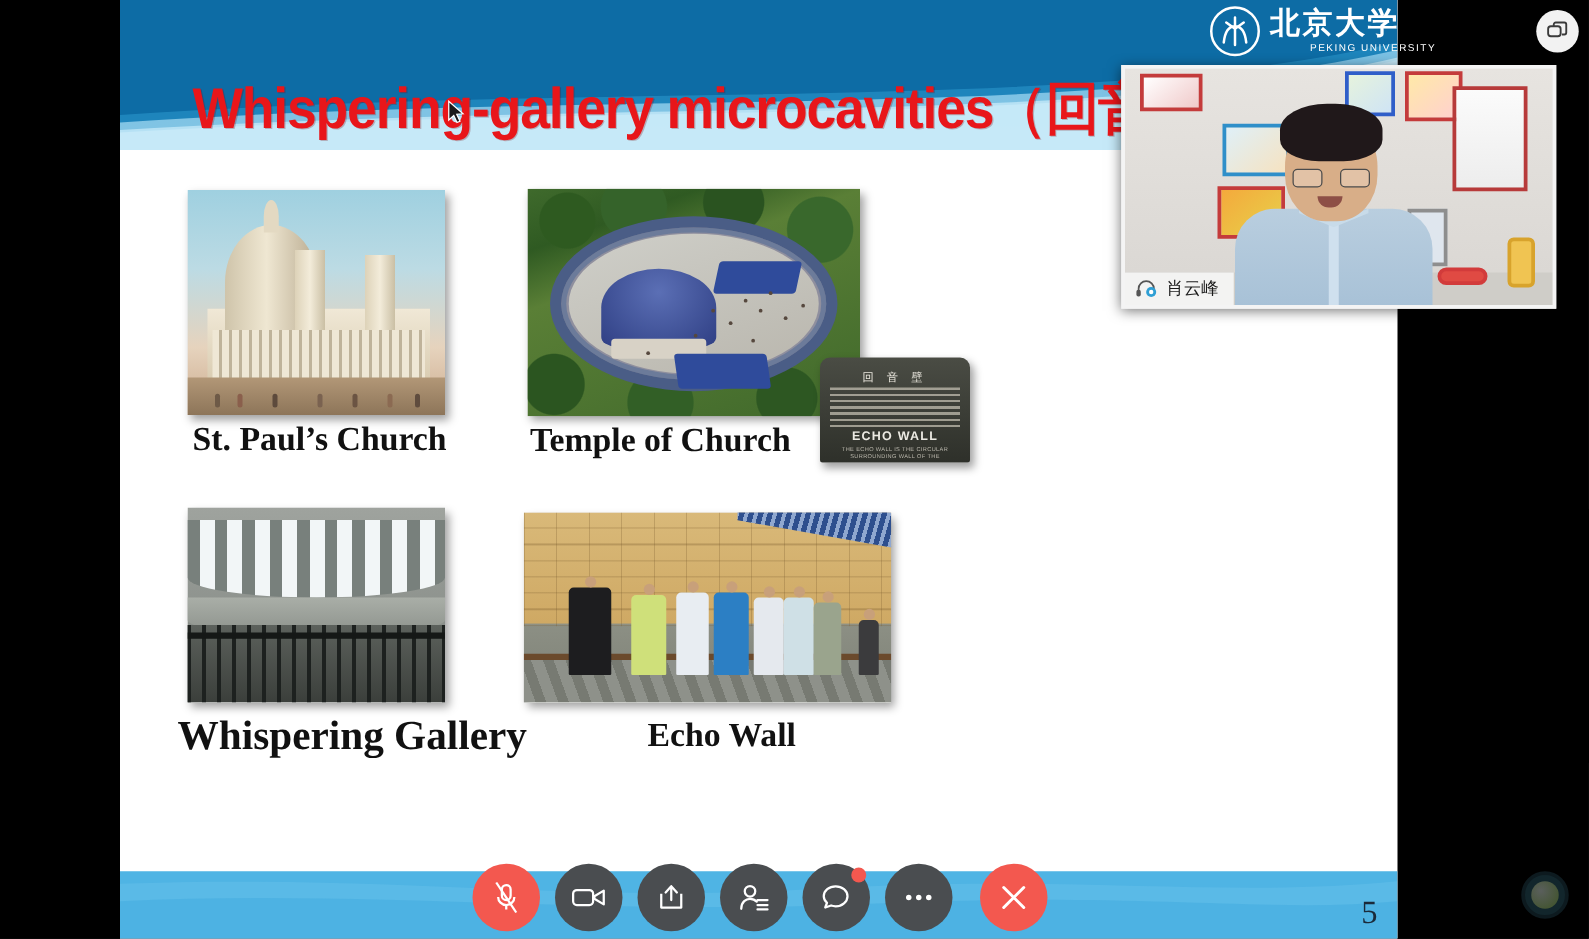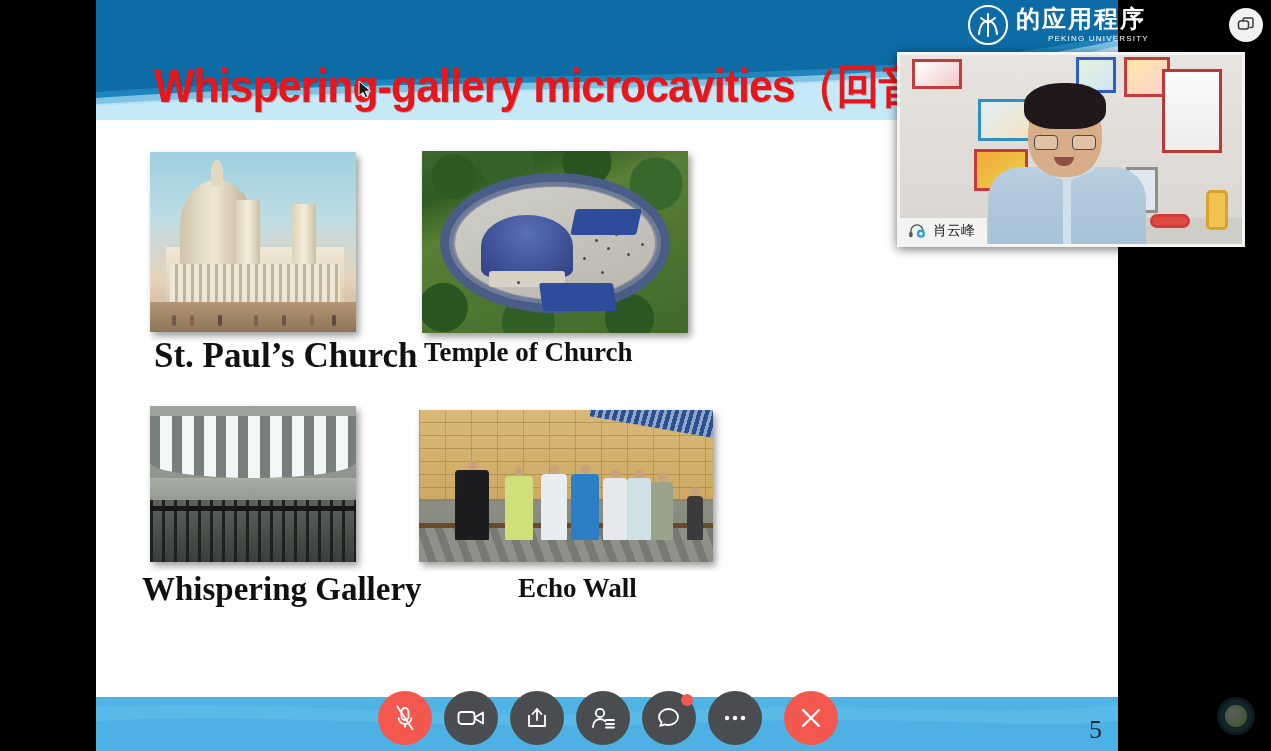--- a/index.html
+++ b/index.html
@@ -251,21 +251,21 @@
       <div class="col-row"></div>
       <div class="ground"></div>
       <div class="ppl" style="left:22px;background:#6e5a47"></div>
       <div class="ppl" style="left:40px;background:#8a5f4c"></div>
       <div class="ppl" style="left:68px;background:#5d4a3c"></div>
       <div class="ppl" style="left:104px;background:#7a6250"></div>
       <div class="ppl" style="left:132px;background:#6b5443"></div>
       <div class="ppl" style="left:160px;background:#8b6a52"></div>
       <div class="ppl" style="left:182px;background:#5f4c3e"></div>
     </div>
-    <div class="cap" style="left:58px;top:336px;font-size:35px;">St. Paul’s Church</div>
+    <div class="cap" style="left:58px;top:336px;font-size:27px;">St. Paul’s Church</div>
 
     <div class="fig" id="fig-temple">
       <div class="bg"></div>
       <div class="trees"></div>
       <div class="circle-wall">
         <div class="courtyard">
           <div class="hall"></div>
           <div class="side-b" id="sb1"></div>
           <div class="side-b" id="sb2"></div>
           <div class="dot" style="left:140px;top:52px"></div>
@@ -276,20 +276,26 @@
           <div class="dot" style="left:172px;top:66px"></div>
           <div class="dot" style="left:100px;top:80px"></div>
           <div class="dot" style="left:146px;top:84px"></div>
           <div class="dot" style="left:186px;top:56px"></div>
           <div class="dot" style="left:62px;top:94px"></div>
         </div>
       </div>
     </div>
     <div class="cap" style="left:328px;top:337px;font-size:27px;">Temple of Church</div>
 
+    <div class="fig" id="fig-plaque">
+      <div class="pl-t1">回 音 壁</div>
+      <div class="pl-body"></div>
+      <div class="pl-t2">ECHO WALL</div>
+      <div class="pl-t3">THE ECHO WALL IS THE CIRCULAR SURROUNDING WALL OF THE</div>
+    </div>
 
     <div class="fig" id="fig-gallery">
       <div class="bg"></div>
       <div class="gwindows"></div>
       <div class="gband"></div>
       <div class="gfloor"></div>
       <div class="grail"></div>
     </div>
     <div class="cap" style="left:46px;top:571px;font-size:33px;">Whispering Gallery</div>
 
@@ -335,21 +341,21 @@
   </div>
 
 
   <div class="pku-logo">
     <div class="pku-seal">
       <svg width="26" height="26" viewBox="0 0 26 26">
         <path d="M13 2 V24 M13 9 C8 9 5 13 4 22 M13 9 C18 9 21 13 22 22 M6 6 L13 11 M20 6 L13 11" stroke="#fff" stroke-width="2" fill="none" stroke-linecap="round"></path>
       </svg>
     </div>
     <div>
-      <div class="pku-cn">的应用程序</div>
+      <div class="pku-cn">北京大学</div>
       <div class="pku-en">PEKING UNIVERSITY</div>
     </div>
   </div>
 
   <div class="win-btn">
     <svg width="18" height="18" viewBox="0 0 18 18">
       <rect x="1.5" y="5" width="10" height="8" rx="2.2" fill="none" stroke="#3a3a3a" stroke-width="1.5"></rect>
       <path d="M6 5 V3.6 C6 2.7 6.7 2 7.6 2 H14.5 C15.4 2 16 2.7 16 3.6 V10 C16 10.9 15.4 11.6 14.5 11.6 H12.5" fill="none" stroke="#3a3a3a" stroke-width="1.5"></path>
     </svg>
   </div>

